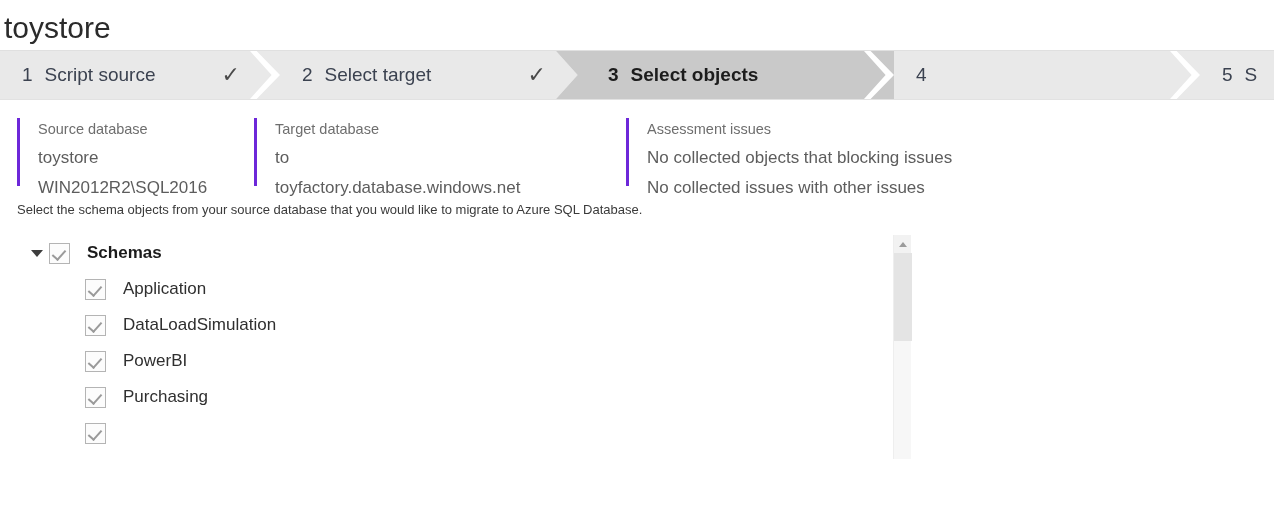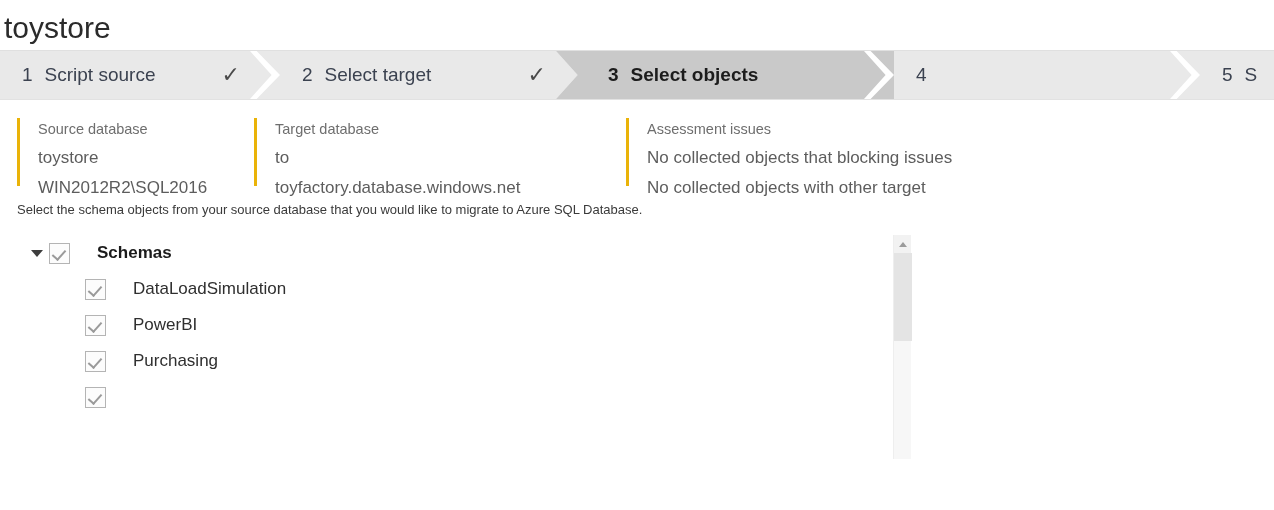--- a/index.html
+++ b/index.html
@@ -110,21 +110,21 @@
   }
 
   
   .info {
     display: flex;
     padding: 18px 0 0 17px;
     height: 86px;
     box-sizing: border-box;
   }
   .info-col {
-    border-left: 3px solid #eab308;
+    border-left: 3px solid #6d28d9;
     padding-left: 18px;
     box-sizing: border-box;
   }
   .info-col.c1 { width: 237px; }
   .info-col.c2 { width: 372px; }
   .info-col.c3 { width: auto; }
   .info-head {
     font-size: 14.5px;
     color: #6e6e6e;
     line-height: 22px;
@@ -196,21 +196,21 @@
     content: "";
     position: absolute;
     left: 5px; top: 3px;
     width: 6px; height: 11px;
     border: solid #9a9a9a;
     border-width: 0 2px 2px 0;
     transform: rotate(42deg);
   }
 
   .node-label {
-    margin-left: 27px;
+    margin-left: 17px;
     font-size: 17px;
     color: #2f2f2f;
     white-space: nowrap;
     text-align: right;
   }
   .tree-row.root .node-label {
     font-weight: bold;
     color: #1b1b1b;
   }
 
@@ -300,39 +300,43 @@
 
   <div class="info-col c2">
     <div class="info-head">Target database</div>
     <div class="info-line">to</div>
     <div class="info-line">toyfactory.database.windows.net</div>
   </div>
 
   <div class="info-col c3">
     <div class="info-head">Assessment issues</div>
     <div class="info-line">No collected objects that blocking issues</div>
-    <div class="info-line">No collected objects with other target</div>
+    <div class="info-line">No collected issues with other issues</div>
   </div>
 
 </div>
 
 <div class="instruction">Select the schema objects from your source database that you would like to migrate to Azure SQL Database.</div>
 
 <div class="tree-wrap">
 
   <div class="tree">
 
     <div class="tree-row root">
       <span class="twisty">
           <i></i>
         </span>
       <span class="cbox"></span>
       <span class="node-label">Schemas</span>
     </div>
 
+    <div class="tree-row child">
+      <span class="cbox"></span>
+      <span class="node-label">Application</span>
+    </div>
 
     <div class="tree-row child">
       <span class="cbox"></span>
       <span class="node-label">DataLoadSimulation</span>
     </div>
 
 
     <div class="tree-row child">
       <span class="cbox"></span>
       <span class="node-label">PowerBI</span>

